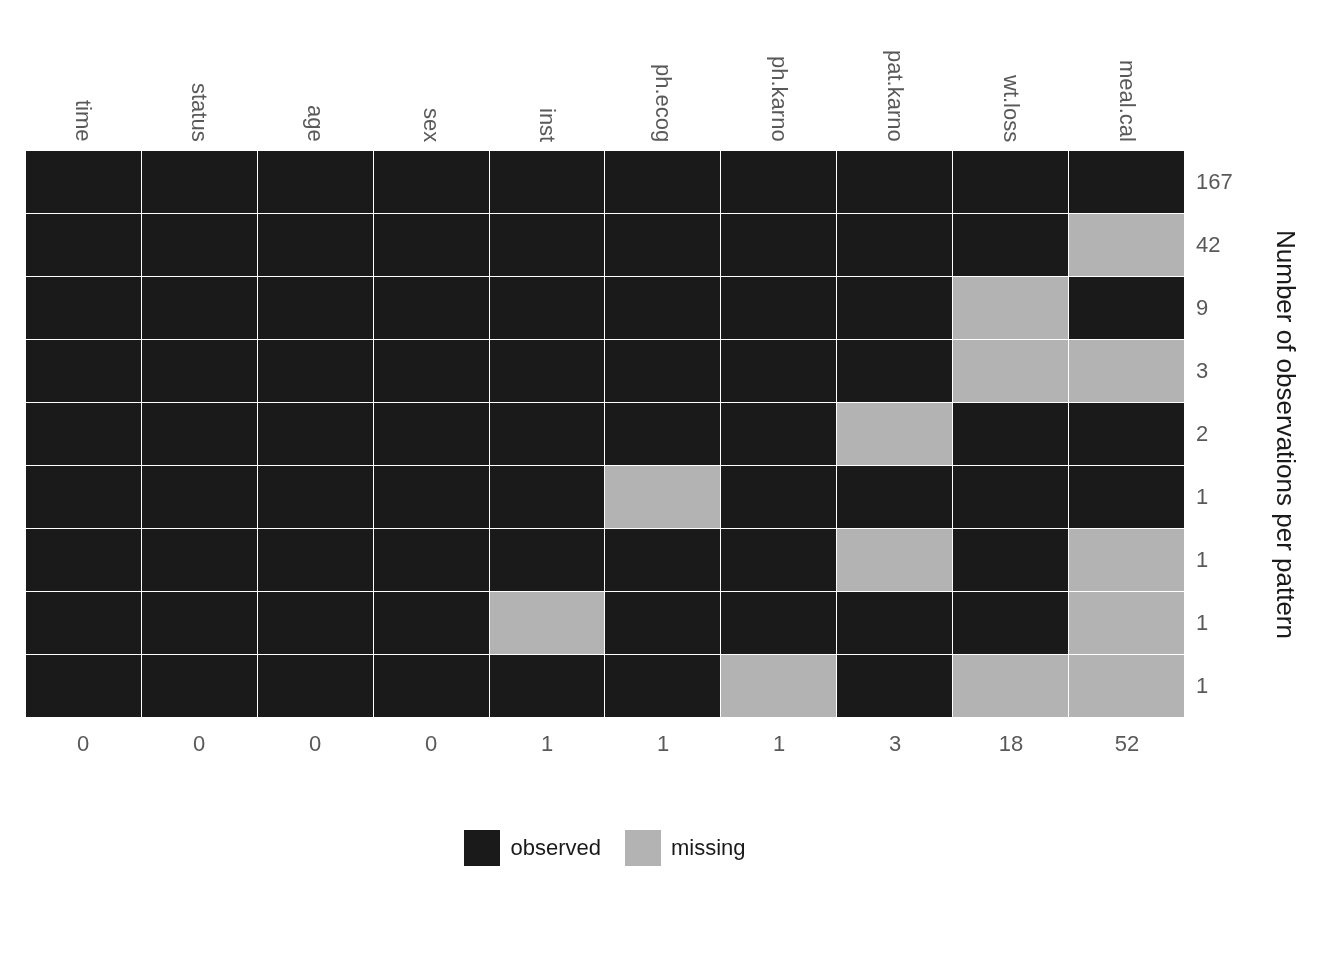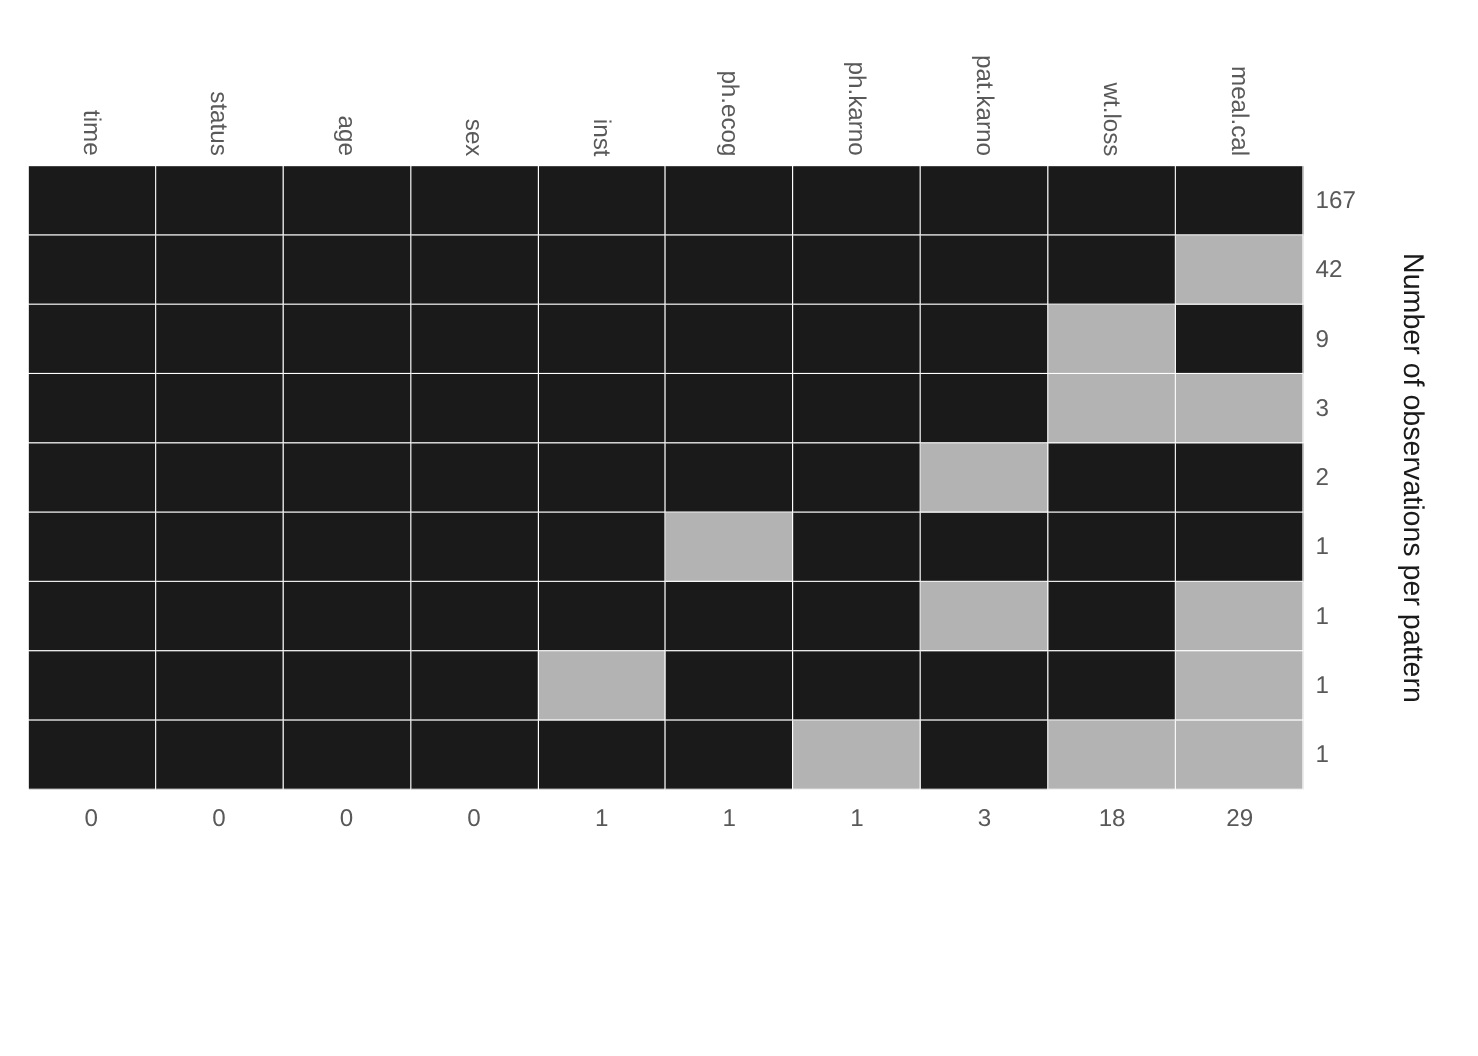--- a/index.html
+++ b/index.html
@@ -349,19 +349,29 @@
       <div class="bcell" style="left: 696px; width: 116px;">
         <span>1</span>
       </div>
       <div class="bcell" style="left: 812px; width: 116px;">
         <span>3</span>
       </div>
       <div class="bcell" style="left: 928px; width: 116px;">
         <span>18</span>
       </div>
       <div class="bcell" style="left: 1044px; width: 116px;">
-        <span>29</span>
-      </div>
-    </div>
-
-
+        <span>52</span>
+      </div>
+    </div>
+
+
+  <div class="legend">
+    <div class="item">
+      <div class="swatch" id="sw-observed" style="background: rgb(26, 26, 26);"></div>
+      <span>observed</span>
+    </div>
+    <div class="item">
+      <div class="swatch" id="sw-missing" style="background: rgb(179, 179, 179);"></div>
+      <span>missing</span>
+    </div>
+  </div>
 
 </div>
 
 </body></html>

